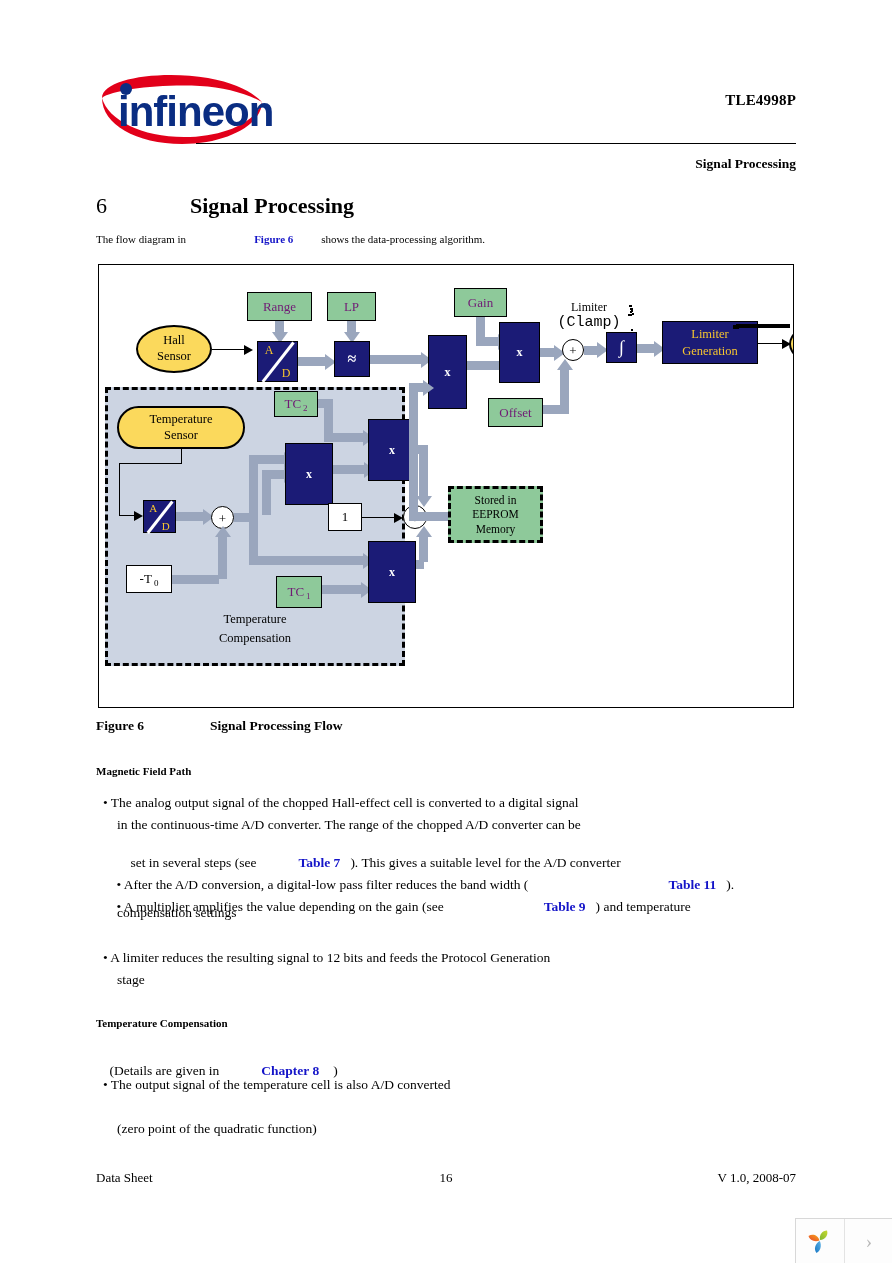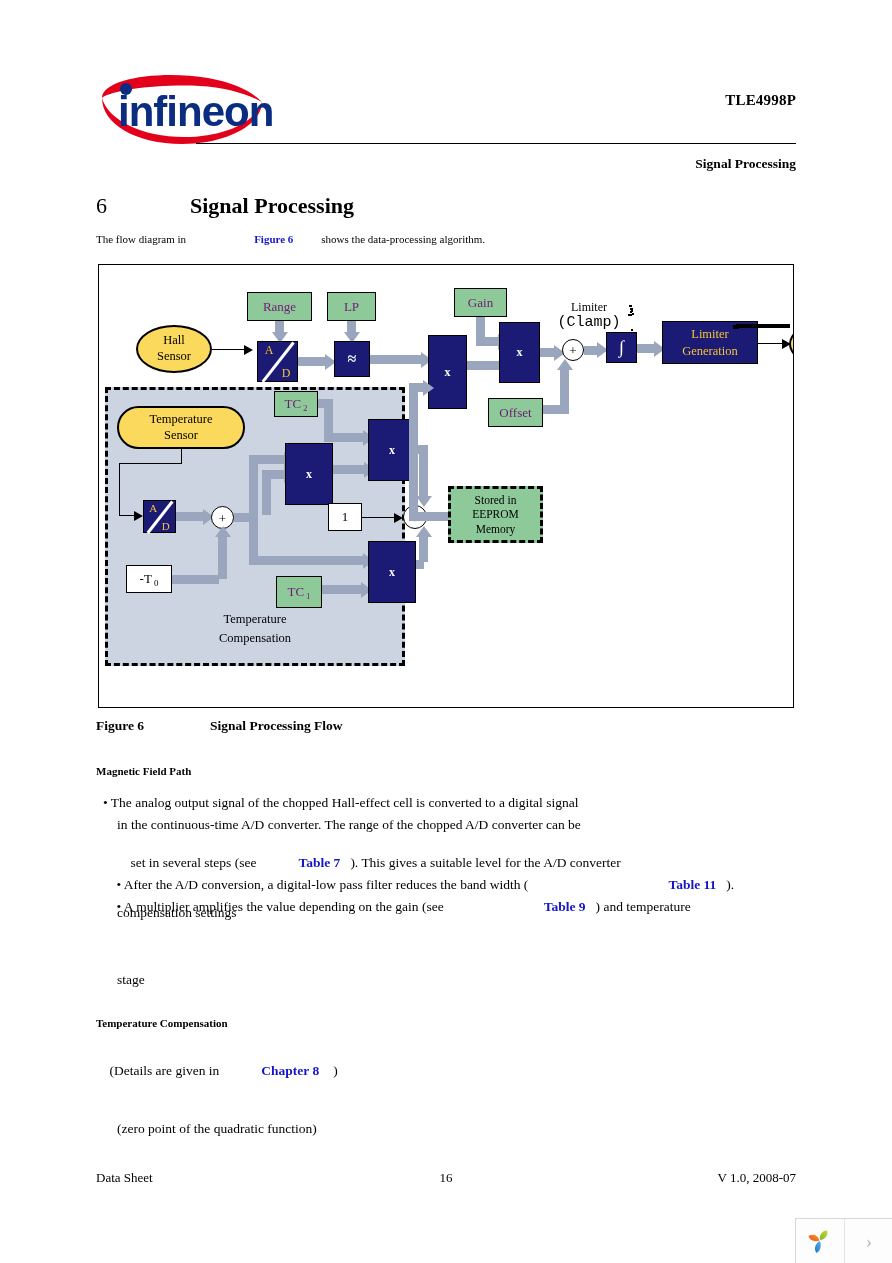--- a/index.html
+++ b/index.html
@@ -346,28 +346,30 @@
   <div class="bl" style="top:861px">
     <span>• After the A/D conversion, a digital-low pass filter reduces the band width (</span><span style="display:inline-block;width:140px"></span><span class="xref">Table 11</span><span style="display:inline-block;width:10px"></span><span>).</span>
   </div>
 
   <div class="bl" style="top:883px">
     <span>• A multiplier amplifies the value depending on the gain (see</span><span style="display:inline-block;width:100px"></span><span class="xref">Table 9</span><span style="display:inline-block;width:10px"></span><span>) and temperature</span>
   </div>
   <div class="cont" style="top:905px">compensation settings</div>
 
 
+  <div class="bl" style="top:950px">• A limiter reduces the resulting signal to 12 bits and feeds the Protocol Generation</div>
   <div class="cont" style="top:972px">stage</div>
 
   <div class="sub-head" style="top:1017px">Temperature Compensation</div>
 
   <div class="bl" style="left:96px;top:1047px">
     <span>(Details are given in</span><span style="display:inline-block;width:42px"></span><span class="xref">Chapter 8</span><span style="display:inline-block;width:14px"></span><span>)</span>
   </div>
 
+  <div class="bl" style="top:1077px">• The output signal of the temperature cell is also A/D converted</div>
   <div class="cont" style="top:1121px">(zero point of the quadratic function)</div>
 
   <div class="footer-l">Data Sheet</div>
   <div class="footer-c">16</div>
   <div class="footer-r">V 1.0, 2008-07</div>
 
   <div class="widget">
     <div class="cell">
       <svg width="28" height="28" viewBox="0 0 28 28">
         <defs>

